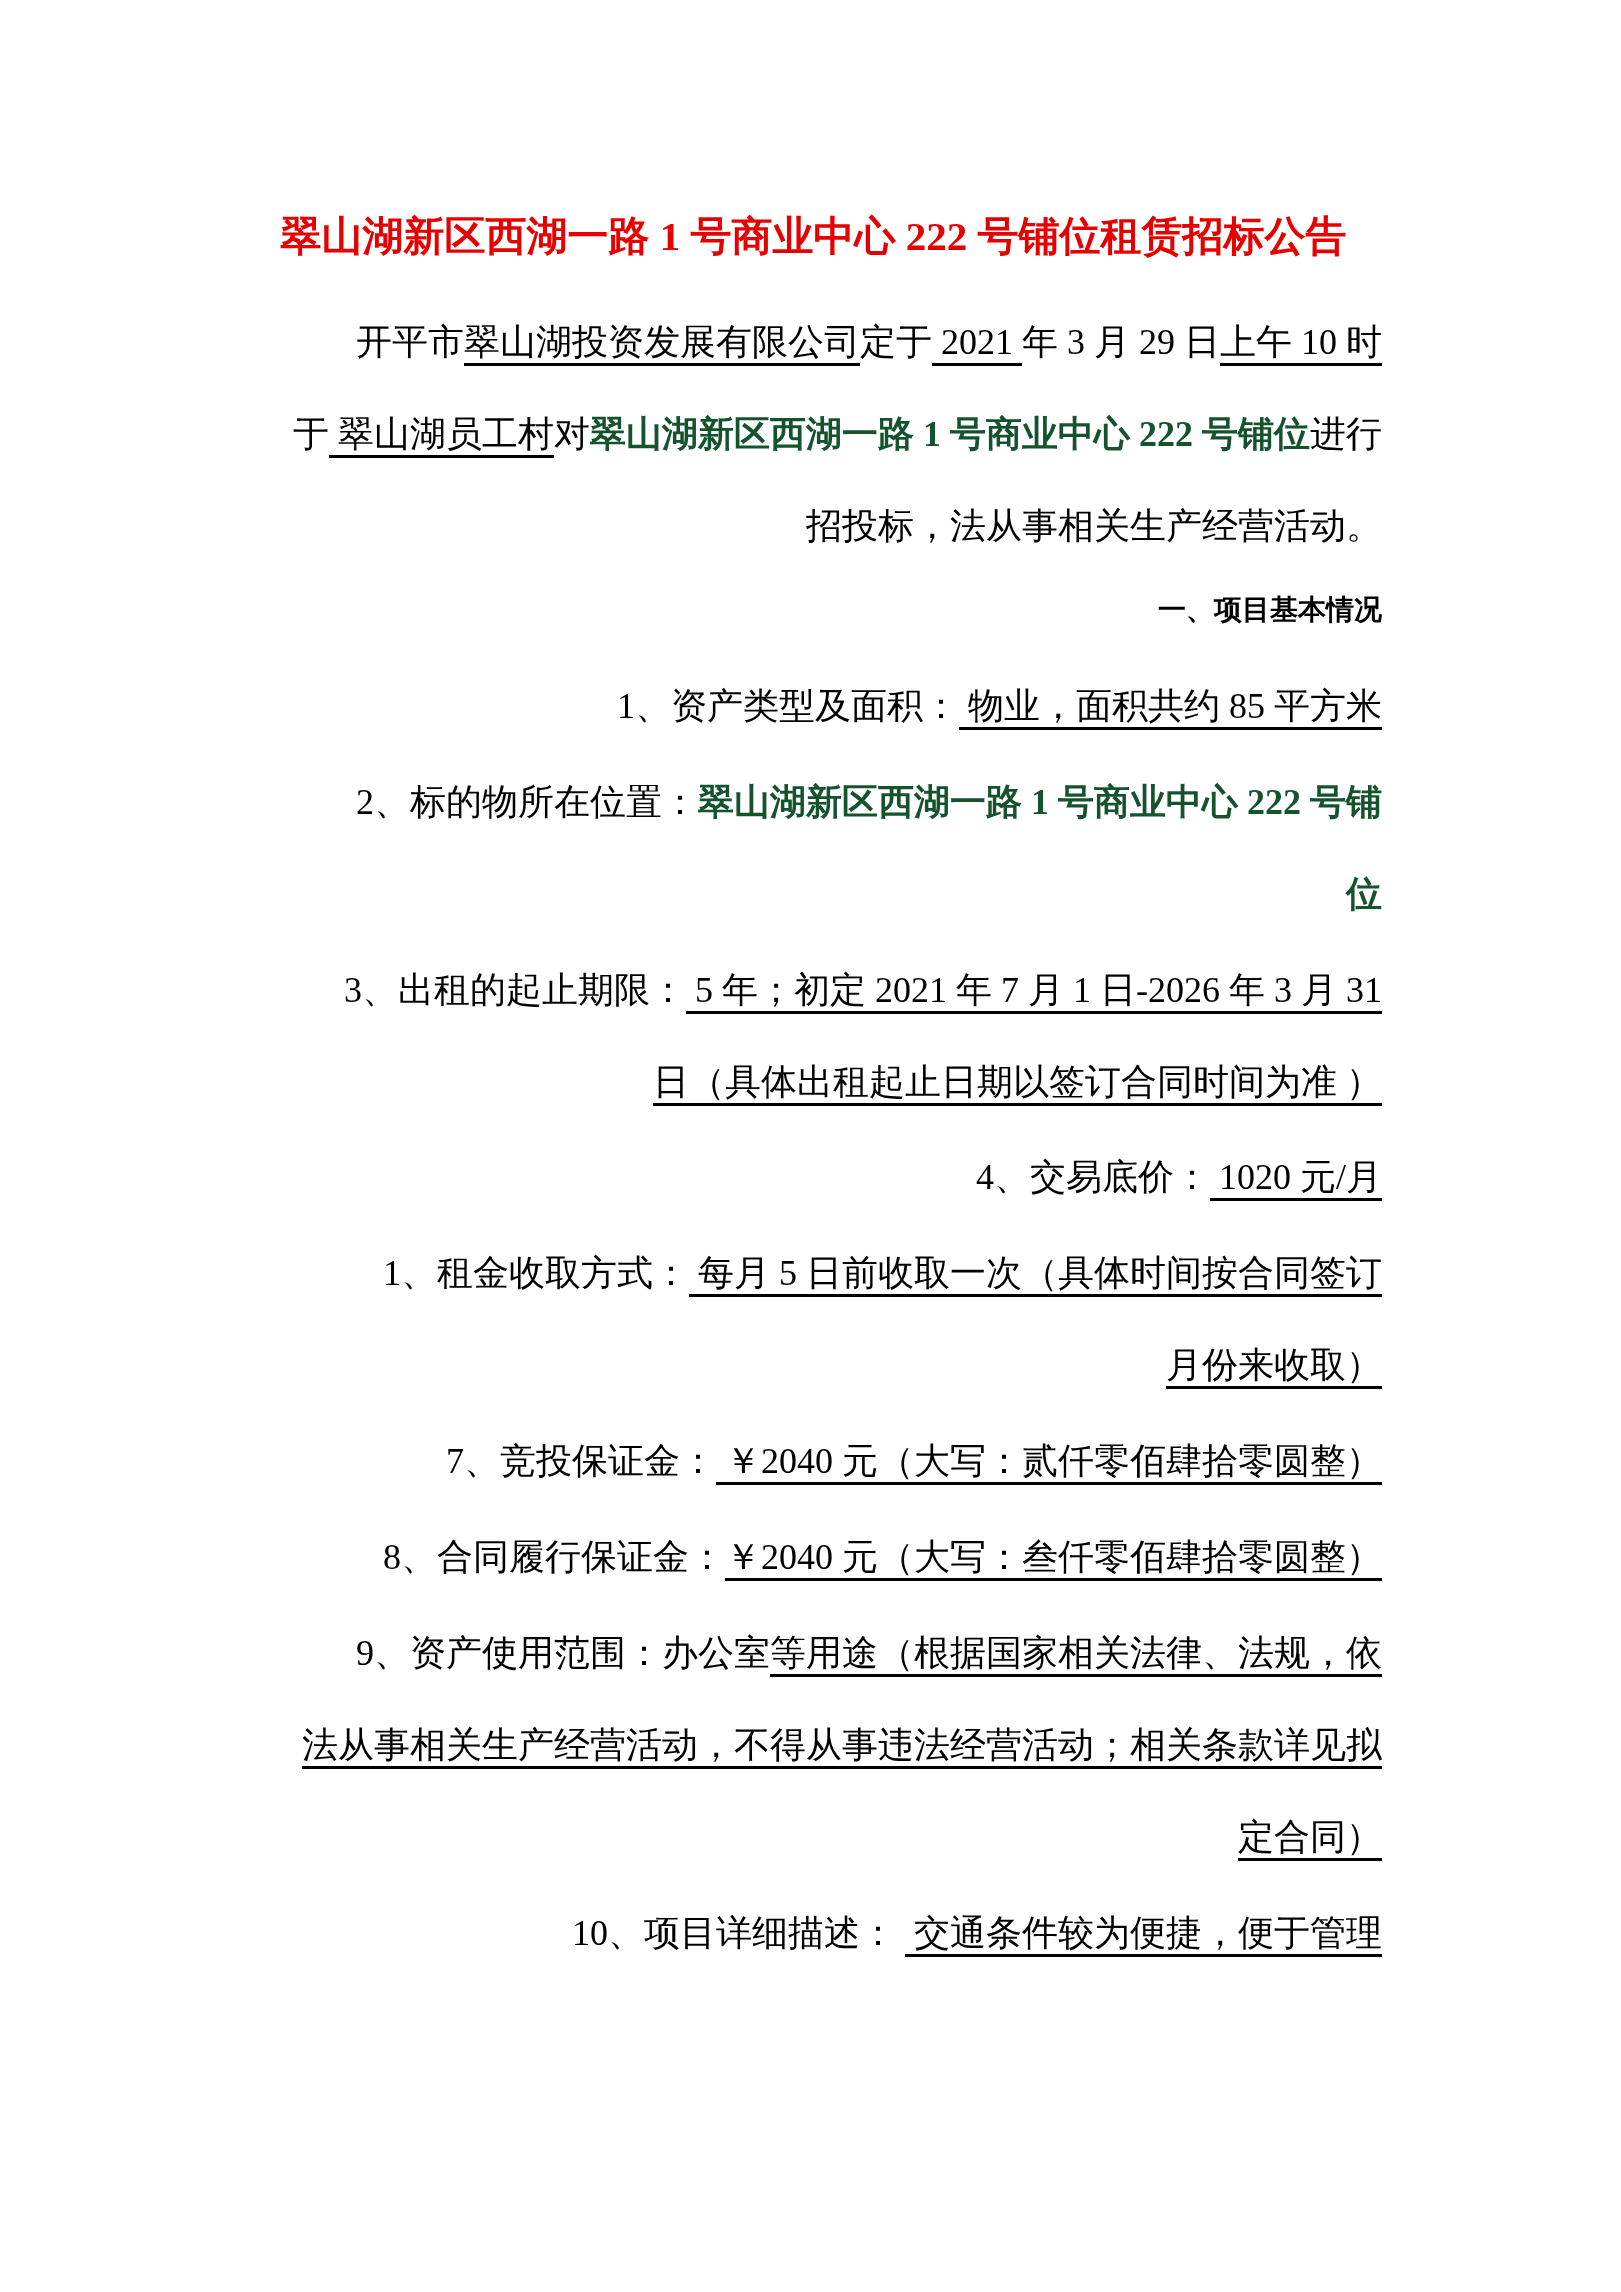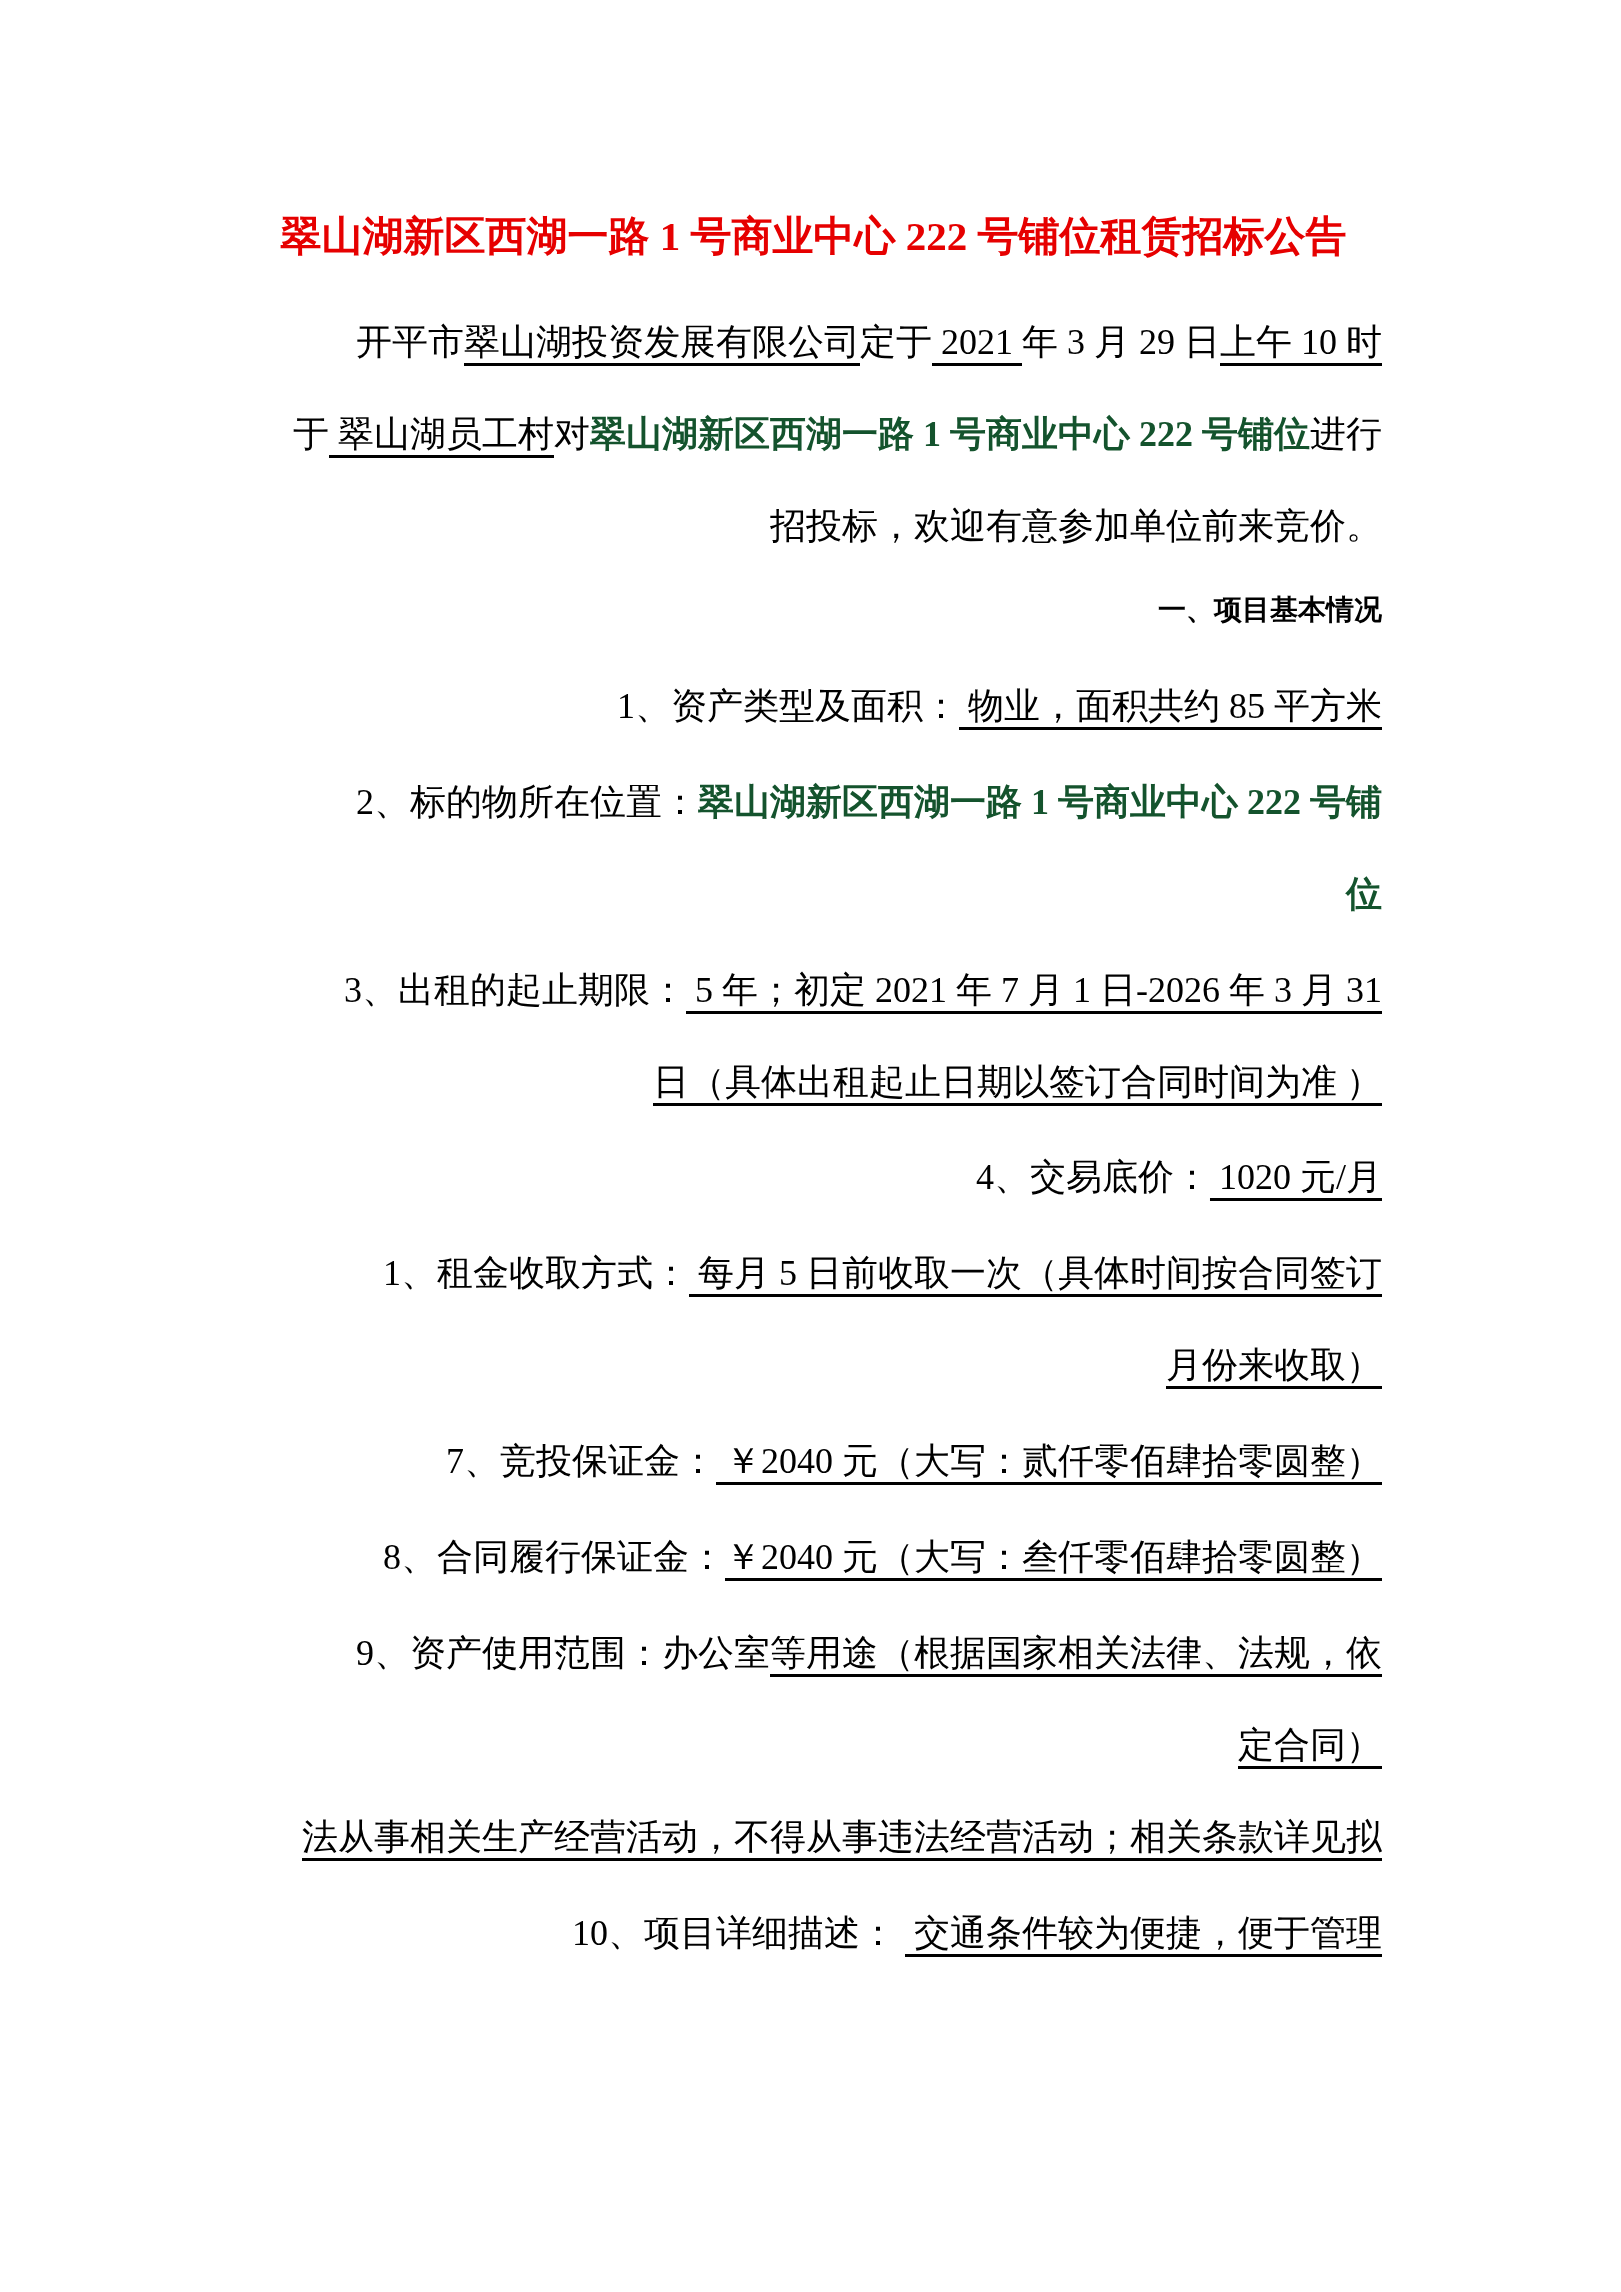--- a/index.html
+++ b/index.html
@@ -49,21 +49,21 @@
 <body>
 
 <div class="page">
   <div class="content">
       <div class="para" data-pid="title">
         <div class="line center"><span class="seg red b">翠山湖新区西湖一路 1 号商业中心 222 号铺位租赁招标公告</span></div>
       </div>
       <div class="para" data-pid="intro">
         <div class="line indent"><span class="seg">开平市</span><span class="seg u">翠山湖投资发展有限公司</span><span class="seg">定于</span><span class="seg u"> 2021 </span><span class="seg">年 3 月 29 日</span><span class="seg u">上午 10 时</span></div>
         <div class="line"><span class="seg">于</span><span class="seg u"> 翠山湖员工村</span><span class="seg">对</span><span class="seg red b">翠山湖新区西湖一路 1 号商业中心 222 号铺位</span><span class="seg">进行</span></div>
-        <div class="line"><span class="seg">招投标，欢迎有意参加单位前来竞价。</span></div>
+        <div class="line"><span class="seg">招投标，法从事相关生产经营活动。</span></div>
       </div>
       <div class="para" data-pid="heading">
         <div class="line indent"><span class="seg b">一、项目基本情况</span></div>
       </div>
       <div class="para" data-pid="item-1">
         <div class="line indent"><span class="seg">1、资产类型及面积：</span><span class="seg u"> 物业，面积共约 85 平方米</span></div>
       </div>
       <div class="para" data-pid="item-2">
         <div class="line indent"><span class="seg">2、标的物所在位置：</span><span class="seg red b">翠山湖新区西湖一路 1 号商业中心 222 号铺</span></div>
         <div class="line"><span class="seg red b">位</span></div>
@@ -80,21 +80,21 @@
         <div class="line"><span class="seg u">月份来收取）</span></div>
       </div>
       <div class="para" data-pid="item-7">
         <div class="line indent"><span class="seg">7、竞投保证金：</span><span class="seg u"> ￥2040 元（大写：贰仟零佰肆拾零圆整）</span></div>
       </div>
       <div class="para" data-pid="item-8">
         <div class="line indent"><span class="seg">8、合同履行保证金：</span><span class="seg u">￥2040 元（大写：叁仟零佰肆拾零圆整）</span></div>
       </div>
       <div class="para" data-pid="item-9">
         <div class="line indent"><span class="seg">9、资产使用范围：办公室</span><span class="seg u">等用途（根据国家相关法律、法规，依</span></div>
+        <div class="line"><span class="seg u">法从事相关生产经营活动，不得从事违法经营活动；相关条款详见拟</span></div>
         <div class="line"><span class="seg u">定合同）</span></div>
-        <div class="line"><span class="seg u">法从事相关生产经营活动，不得从事违法经营活动；相关条款详见拟</span></div>
       </div>
       <div class="para" data-pid="item-10">
         <div class="line indent"><span class="seg">10、项目详细描述： </span><span class="seg u"> 交通条件较为便捷，便于管理</span></div>
       </div>
     </div>
 </div>
 
 
 </body></html>

